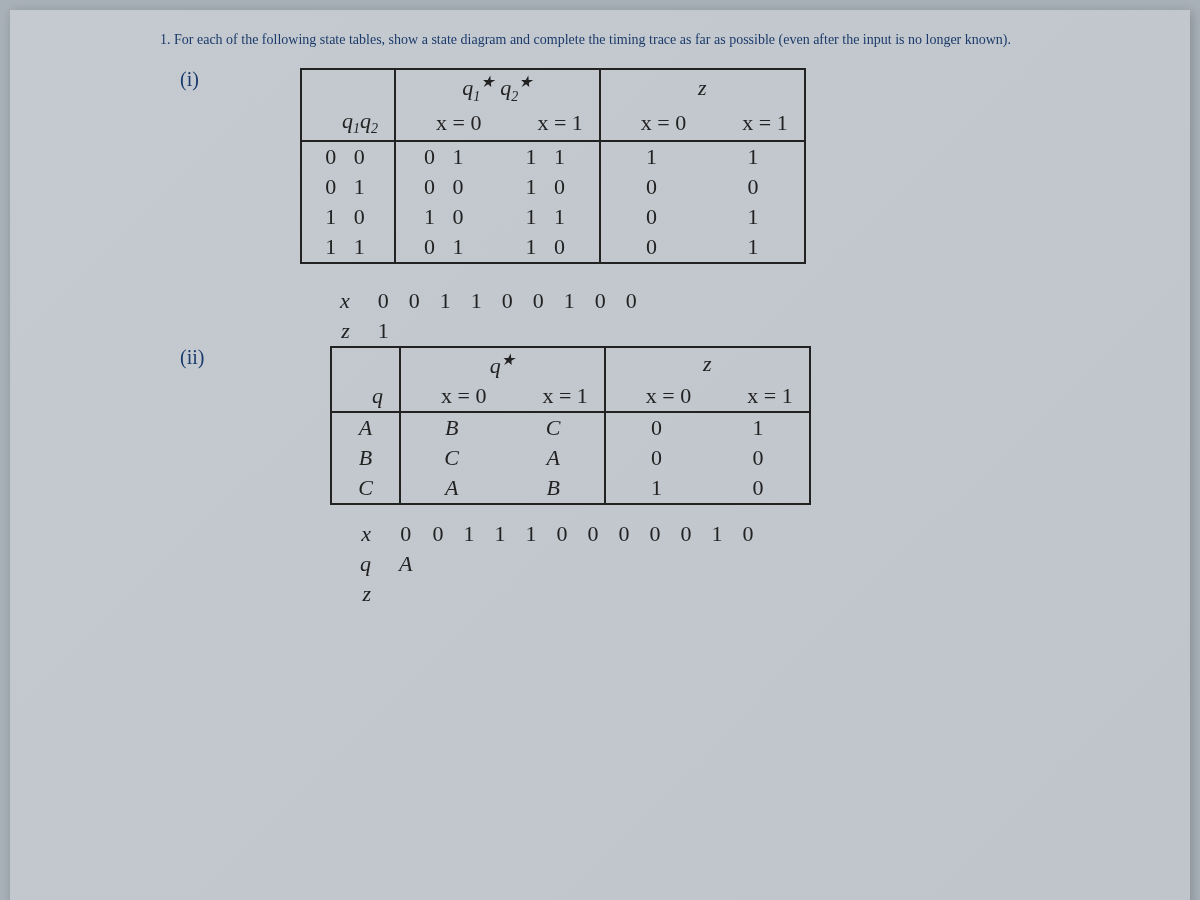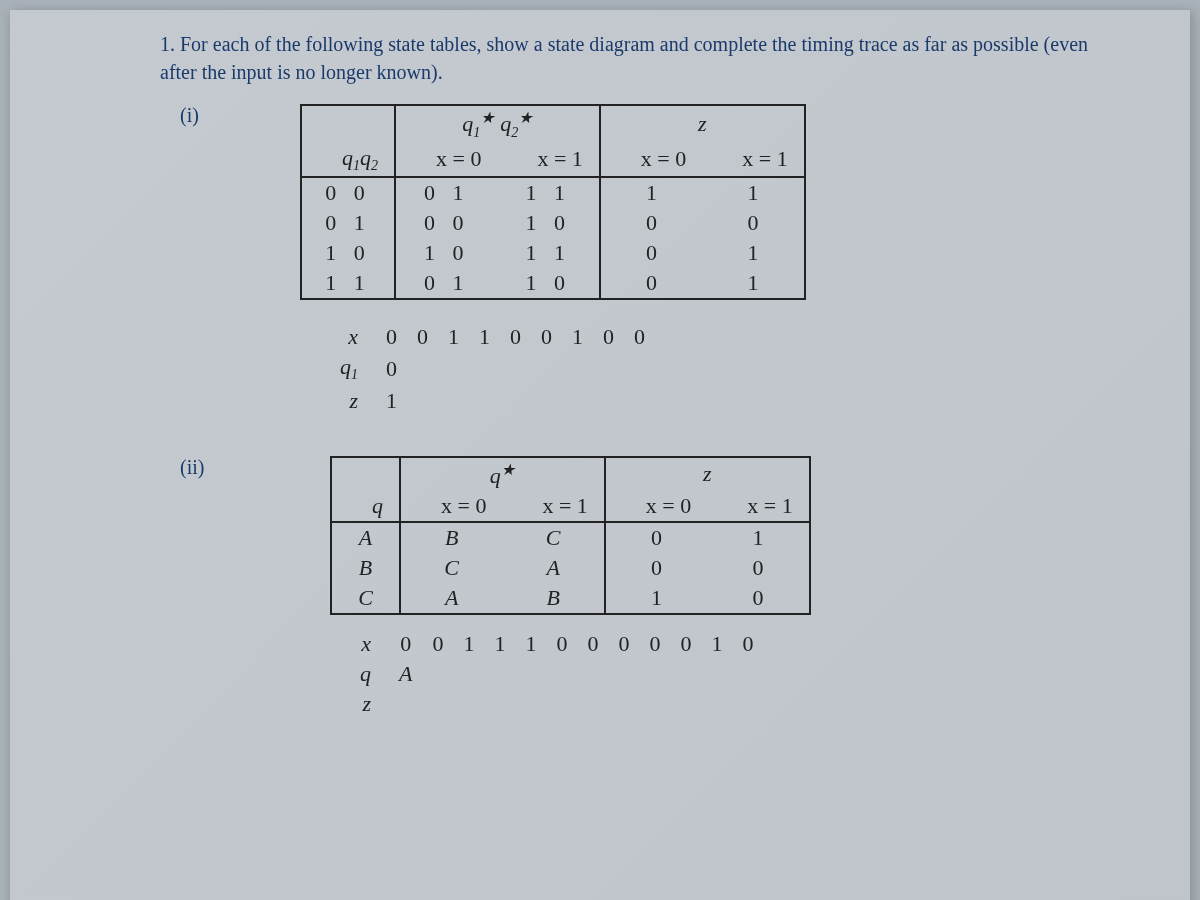--- a/index.html
+++ b/index.html
@@ -17,21 +17,21 @@
     background: linear-gradient(135deg, #c5cad0 0%, #bfc5cb 100%);
     width: 1100px;
     height: 880px;
     margin: 10px auto;
     padding: 20px 40px;
     box-shadow: 2px 2px 10px rgba(0,0,0,0.2);
     position: relative;
   }
   .problem-text {
     color: #1a3a6a;
-    font-size: 20px;
+    font-size: 14px;
     line-height: 1.4;
     margin-bottom: 18px;
     padding-left: 110px;
     padding-right: 60px;
   }
   .part-label {
     color: #1a3a6a;
     font-size: 20px;
     position: absolute;
   }
@@ -135,48 +135,36 @@
         <td>0</td>
         <td>1</td>
         <td>1</td>
         <td>0</td>
         <td>0</td>
         <td>1</td>
         <td>0</td>
         <td>0</td>
       </tr>
       <tr>
-        <td class="lbl"><span class="italic">q</span><span class="sub">1</span></td>
-        <td>0</td>
+        <td class="lbl">z</td>
+        <td>1</td>
         <td></td>
             <td></td>
             <td></td>
             <td></td>
             <td></td>
             <td></td>
             <td></td>
             <td></td>
       </tr>
-      <tr>
-        <td class="lbl">z</td>
-        <td>1</td>
-        <td></td>
-            <td></td>
-            <td></td>
-            <td></td>
-            <td></td>
-            <td></td>
-            <td></td>
-            <td></td>
-      </tr>
     </tbody>
       </table>
   </div>
 
-  <div class="content-block" style="margin-top:40px;">
+  <div class="content-block" style="">
     <span class="part-label" style="left:130px; top:0;">(ii)</span>
 
     <table class="state" style="margin-left:280px;">
       <tbody>
           <tr class="hdr-top">
         <th class="left-b"></th>
         <th colspan="2" class="left-b italic right-b"><span class="italic">q</span><span class="sup">★</span></th>
         <th colspan="2" class="right-b italic">z</th>
       </tr>
       <tr class="hdr-bot">

